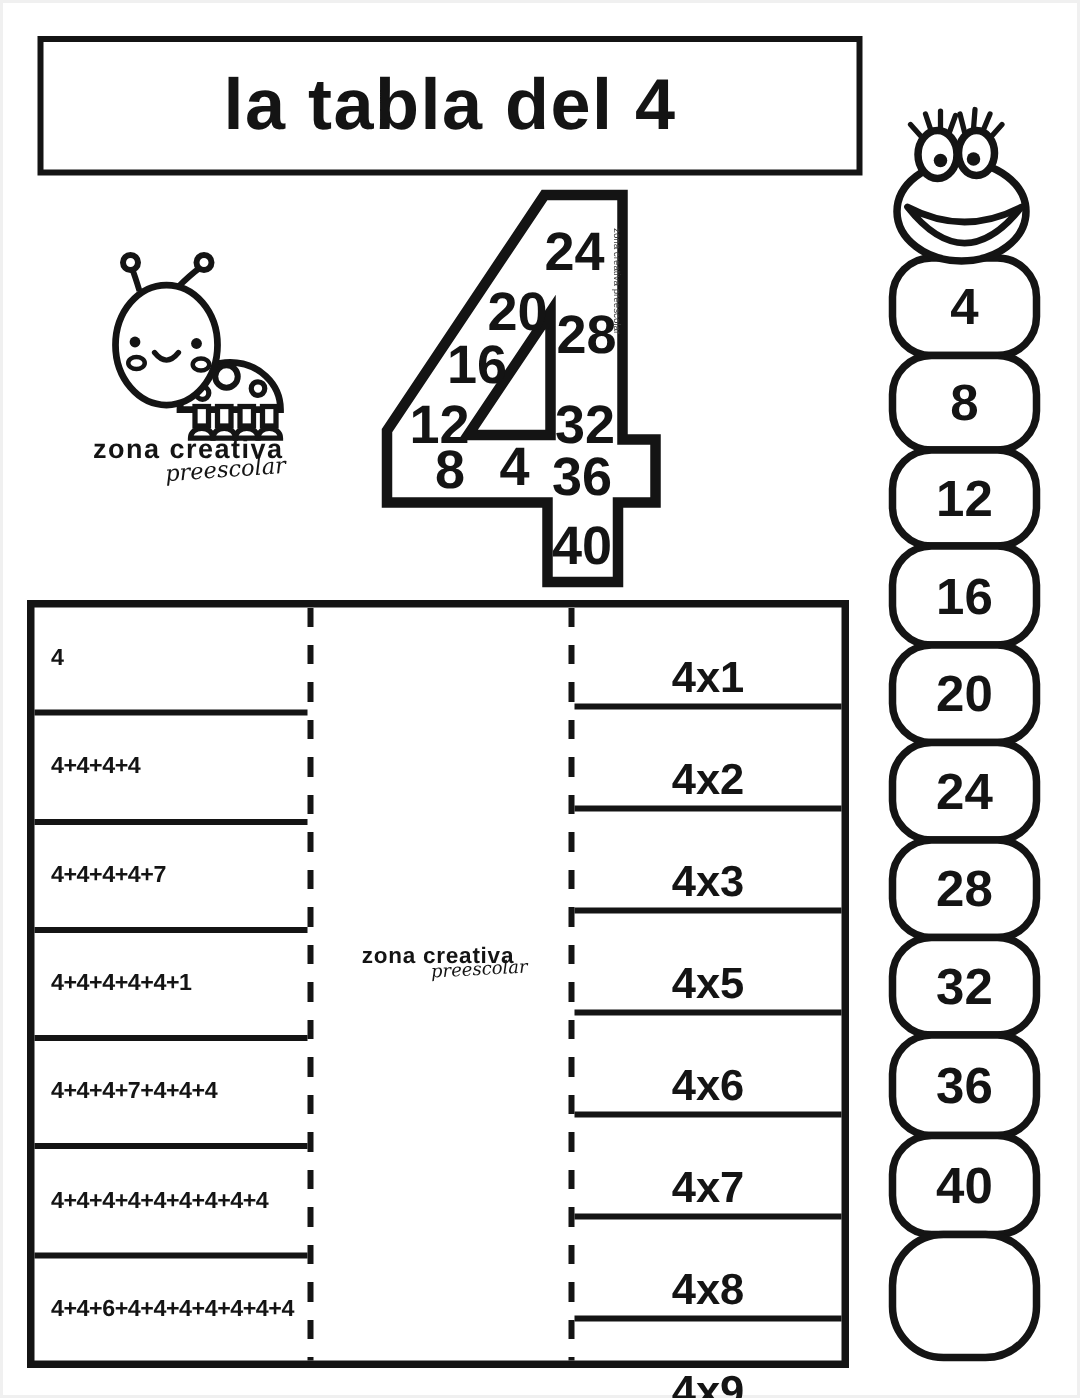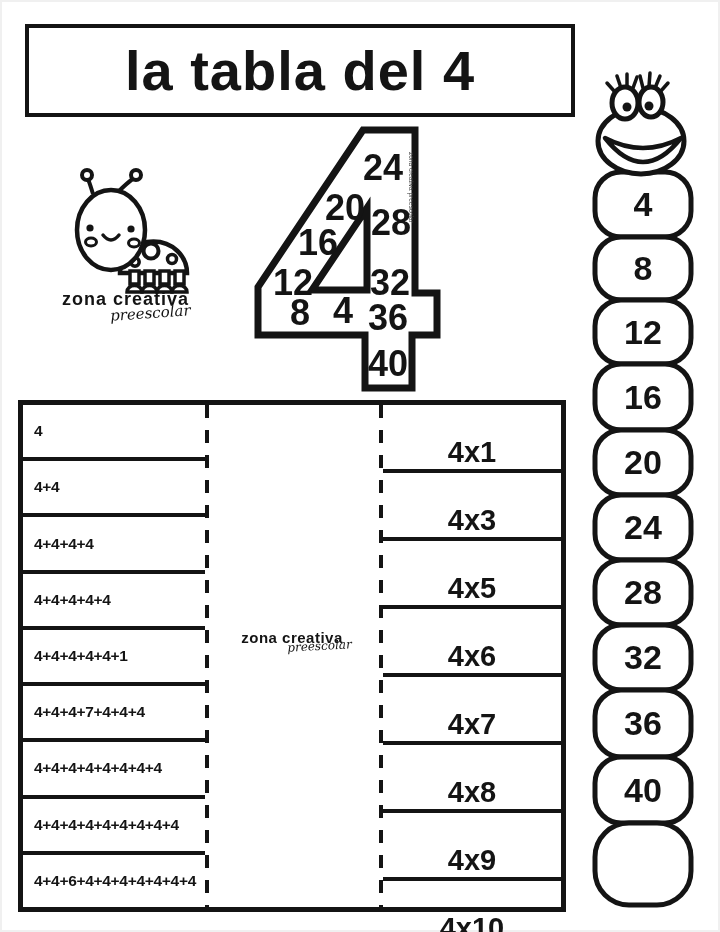--- a/index.html
+++ b/index.html
@@ -7,21 +7,21 @@
     position:relative;width:720px;height:932px;background:#ffffff;
     font-family:"Liberation Sans",sans-serif;color:#141414;overflow:hidden;
     box-shadow:inset 0 0 0 2px #f0f0f0;
   }
   
   .title-box{
     position:absolute;left:25px;top:24px;width:550px;height:93px;
     border:4px solid #141414;box-sizing:border-box;
     display:flex;align-items:center;justify-content:center;
   }
-  .title-box span{font-size:56px;font-weight:800;letter-spacing:1px;}
+  .title-box span{font-size:48px;font-weight:800;letter-spacing:1px;}
   
   .brand-main{
     position:absolute;left:62px;top:289px;width:150px;
     font-size:18px;font-weight:800;letter-spacing:1px;white-space:nowrap;
   }
   .brand-sub{
     position:absolute;left:110px;top:303px;width:110px;
     font-family:"DejaVu Serif",serif;font-style:italic;font-size:15px;
     transform:rotate(-4deg);white-space:nowrap;
   }
@@ -173,36 +173,30 @@
     <text class="catn" x="68" y="744">40</text>
   </svg>
 
   <div class="mult-table">
 
     <div class="col col-left">
       <div class="cell add">
           <span>4</span>
         </div>
       <div class="cell add">
-          <span>4+4</span>
-        </div>
-      <div class="cell add">
           <span>4+4+4+4</span>
         </div>
       <div class="cell add">
-          <span>4+4+4+4+4</span>
+          <span>4+4+4+4+7</span>
         </div>
       <div class="cell add">
           <span>4+4+4+4+4+1</span>
         </div>
       <div class="cell add">
           <span>4+4+4+7+4+4+4</span>
-        </div>
-      <div class="cell add">
-          <span>4+4+4+4+4+4+4+4</span>
         </div>
       <div class="cell add">
           <span>4+4+4+4+4+4+4+4+4</span>
         </div>
       <div class="cell add">
           <span>4+4+6+4+4+4+4+4+4+4</span>
         </div>
     </div>
 
     <div class="dash-v dash-1"></div>
@@ -212,20 +206,23 @@
       <div class="wm-sub">preescolar</div>
     </div>
 
     <div class="dash-v dash-2"></div>
 
     <div class="col col-right">
       <div class="cell mul">
           <span>4x1</span>
         </div>
       <div class="cell mul">
+          <span>4x2</span>
+        </div>
+      <div class="cell mul">
           <span>4x3</span>
         </div>
       <div class="cell mul">
           <span>4x5</span>
         </div>
       <div class="cell mul">
           <span>4x6</span>
         </div>
       <div class="cell mul">
           <span>4x7</span>

